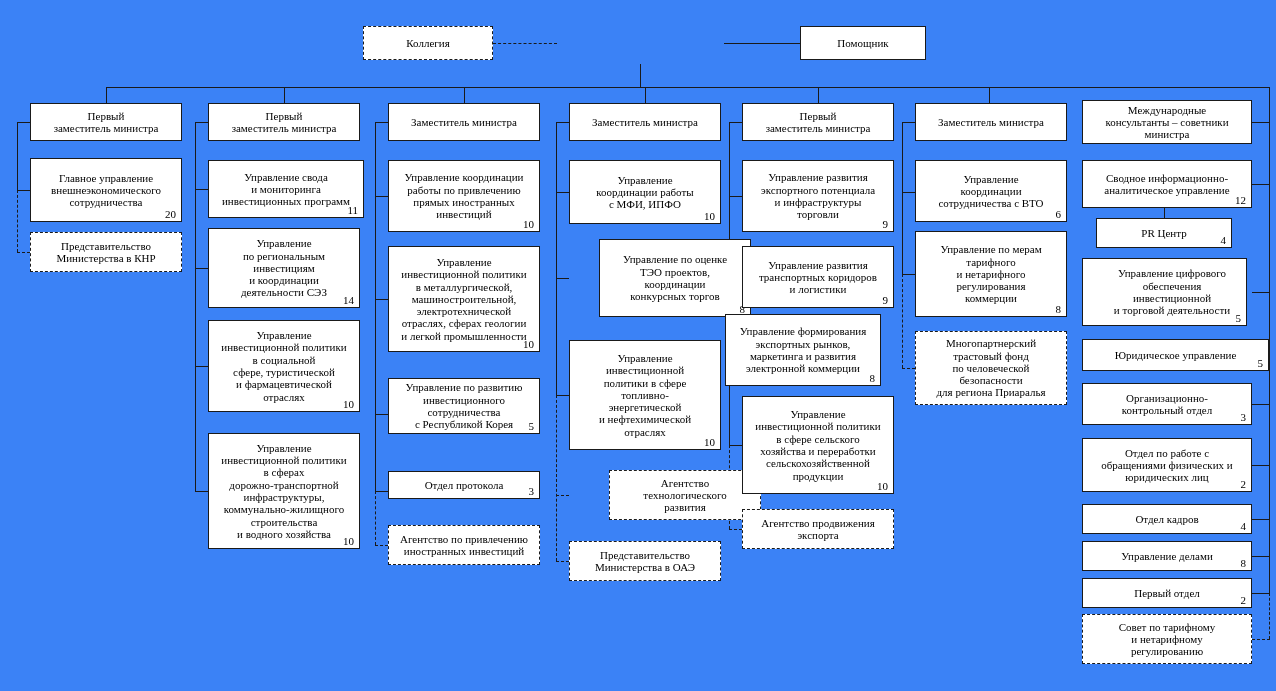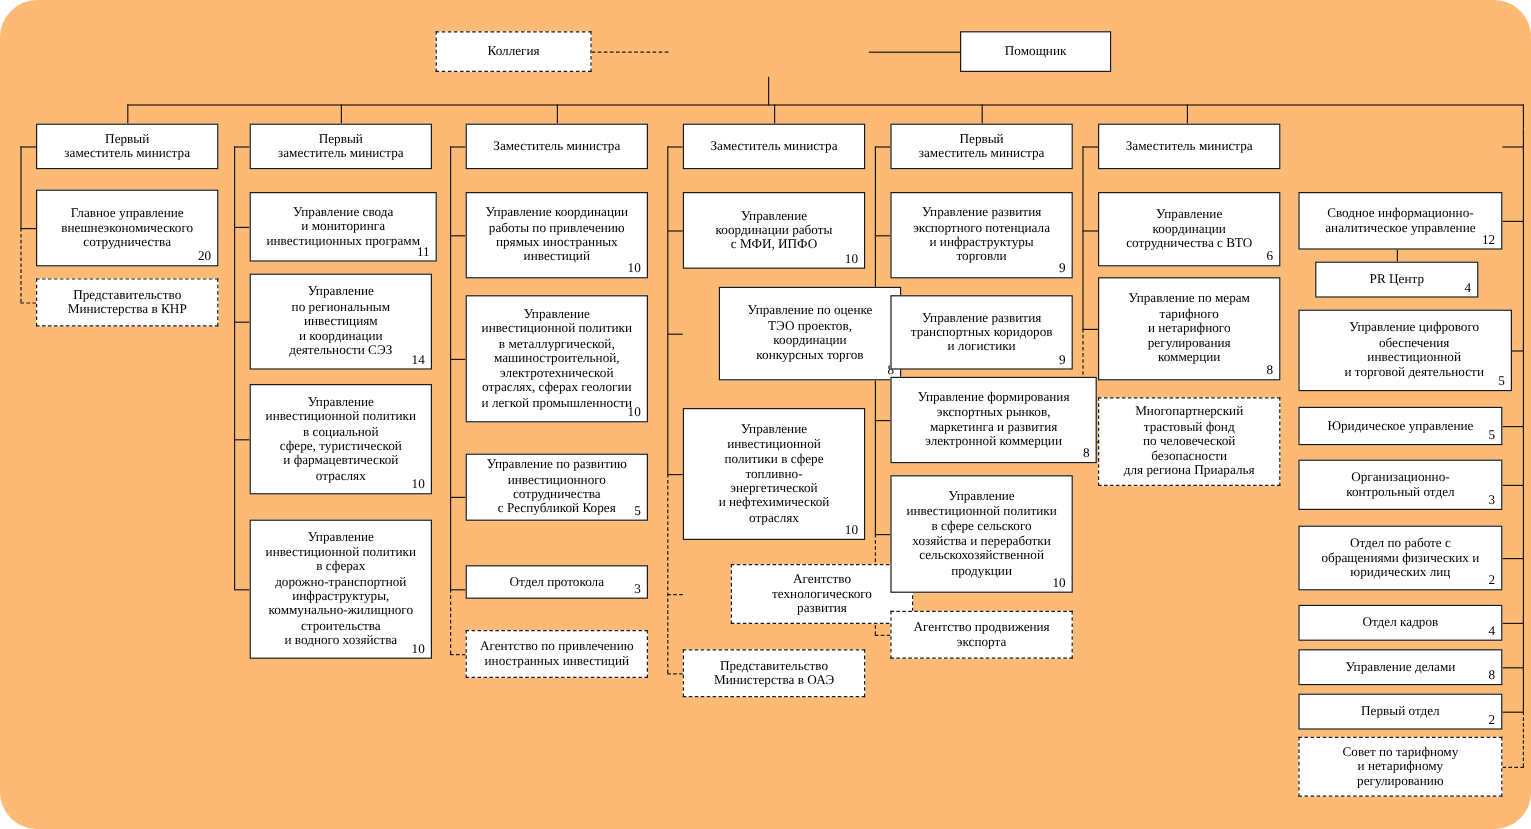--- a/index.html
+++ b/index.html
@@ -6,22 +6,21 @@
   body{
     font-family:"Liberation Serif", serif;
     color:#000;
     -webkit-font-smoothing:antialiased;
   }
   #canvas{
     position:relative;
     width:1276px;
     height:691px;
     overflow:hidden;
-    background:#fdba74;
-    border-radius:31px;
+    background:#3b82f6;
   }
   
   .box{
     position:absolute;
     box-sizing:border-box;
     border:1.4px solid #1a1a1a;
     background:#fff;
     display:flex;
     flex-direction:column;
     align-items:center;
@@ -260,21 +259,21 @@
 и инфраструктуры
 торговли</span>
     <span class="cnt">9</span>
   </div>
   <div class="box t11" style="left:742px;top:246px;width:152px;height:62px;">
     <span class="txt">Управление развития
 транспортных коридоров
 и логистики</span>
     <span class="cnt">9</span>
   </div>
-  <div class="box t11" style="left:742px;top:314px;width:172px;height:72px;">
+  <div class="box t11" style="left:725px;top:314px;width:156px;height:72px;">
     <span class="txt">Управление формирования
 экспортных рынков,
 маркетинга и развития
 электронной коммерции</span>
     <span class="cnt">8</span>
   </div>
   <div class="box t11" style="left:742px;top:396px;width:152px;height:98px;">
     <span class="txt">Управление
 инвестиционной политики
 в сфере сельского
@@ -322,37 +321,42 @@
 для региона Приаралья</span>
   </div>
 
   <div class="ln lnv" style="left:902px;top:122px;height:152px;"></div>
   <div class="ln lnh" style="left:902px;top:122px;width:13px;"></div>
   <div class="ln lnh" style="left:902px;top:192px;width:13px;"></div>
   <div class="ln lnh" style="left:902px;top:274px;width:13px;"></div>
   <div class="dln dlnv" style="left:902px;top:274px;height:94px;"></div>
   <div class="dln dlnh" style="left:902px;top:368px;width:13px;"></div>
 
+  <div class="box t11" style="left:1082px;top:100px;width:170px;height:44px;">
+    <span class="txt">Международные
+консультанты – советники
+министра</span>
+  </div>
   <div class="box t11" style="left:1082px;top:160px;width:170px;height:48px;">
     <span class="txt">Сводное информационно-
 аналитическое управление</span>
     <span class="cnt">12</span>
   </div>
   <div class="box t11" style="left:1096px;top:218px;width:136px;height:30px;">
     <span class="txt">PR Центр</span>
     <span class="cnt">4</span>
   </div>
-  <div class="box t11" style="left:1082px;top:258px;width:178px;height:68px;padding-left:20px;">
+  <div class="box t11" style="left:1082px;top:258px;width:165px;height:68px;padding-left:20px;">
     <span class="txt">Управление цифрового
 обеспечения
 инвестиционной
 и торговой деятельности</span>
     <span class="cnt">5</span>
   </div>
-  <div class="box t11" style="left:1082px;top:339px;width:170px;height:32px;">
+  <div class="box t11" style="left:1082px;top:339px;width:187px;height:32px;">
     <span class="txt">Юридическое управление</span>
     <span class="cnt">5</span>
   </div>
   <div class="box t11" style="left:1082px;top:383px;width:170px;height:42px;">
     <span class="txt">Организационно-
 контрольный отдел</span>
     <span class="cnt">3</span>
   </div>
   <div class="box t11" style="left:1082px;top:438px;width:170px;height:54px;">
     <span class="txt">Отдел по работе с

